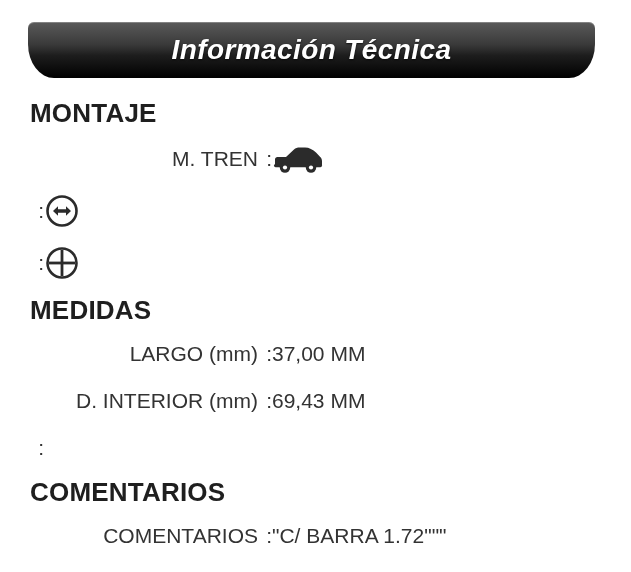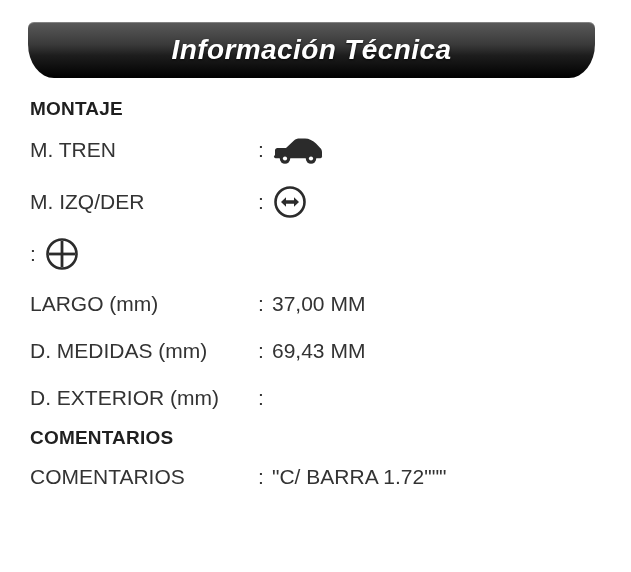--- a/index.html
+++ b/index.html
@@ -51,32 +51,33 @@
 
   
   .content {
     position: absolute;
     left: 30px;
     top: 92px;
     right: 20px;
   }
 
   .section-title {
-    font-size: 19px;
+    font-size: 26px;
     font-weight: bold;
     color: #1f1f1f;
     letter-spacing: 0.2px;
     margin: 0 0 4px 0;
     padding-top: 6px;
   }
 
   .row {
     display: flex;
     align-items: center;
     height: 52px;
+    text-align: right;
   }
   .row.compact { height: 47px; }
 
   .row-label {
     font-size: 21px;
     color: #333333;
     white-space: nowrap;
   }
   .lbl-w-icons { width: 228px; }
   .lbl-w-meas  { width: 228px; }
@@ -133,21 +134,20 @@
           <circle cx="13" cy="23.5" r="5.2" fill="#2b2b2b"></circle>
           <circle cx="13" cy="23.5" r="2.1" fill="#ffffff"></circle>
           <circle cx="39" cy="23.5" r="5.2" fill="#2b2b2b"></circle>
           <circle cx="39" cy="23.5" r="2.1" fill="#ffffff"></circle>
         </svg>
       </div>
       <div class="row-value"></div>
     </div>
 
     <div class="row">
-      <div class="row-label lbl-w-icons">M. IZQ/DER</div>
       <div class="colon">:</div>
       <div class="icon-cell">
         <svg class="icon-arrows" width="36" height="36" viewBox="0 0 36 36" aria-hidden="true">
           <circle cx="18" cy="18" r="14.5" fill="none" stroke="#2b2b2b" stroke-width="2.6"></circle>
           <path d="M9,18 L14,13.2 L14,16.3 L22,16.3 L22,13.2 L27,18 L22,22.8 L22,19.7 L14,19.7 L14,22.8 Z" fill="#2b2b2b"></path>
         </svg>
       </div>
       <div class="row-value"></div>
     </div>
 
@@ -156,35 +156,35 @@
       <div class="icon-cell">
         <svg class="icon-cross" width="36" height="36" viewBox="0 0 36 36" aria-hidden="true">
           <circle cx="18" cy="18" r="14.5" fill="none" stroke="#2b2b2b" stroke-width="2.6"></circle>
           <rect x="16.6" y="5" width="2.8" height="26" fill="#2b2b2b"></rect>
           <rect x="5" y="16.6" width="26" height="2.8" fill="#2b2b2b"></rect>
         </svg>
       </div>
       <div class="row-value"></div>
     </div>
 
+    <div class="section-title">MEDIDAS</div>
 
     <div class="row compact">
       <div class="row-label lbl-w-meas">LARGO (mm)</div>
       <div class="colon">:</div>
       <div class="row-value">37,00 MM</div>
     </div>
 
     <div class="row compact">
-      <div class="row-label lbl-w-meas">D. MEDIDAS (mm)</div>
+      <div class="row-label lbl-w-meas">D. INTERIOR (mm)</div>
       <div class="colon">:</div>
       <div class="row-value">69,43 MM</div>
     </div>
 
     <div class="row compact">
-      <div class="row-label lbl-w-meas">D. EXTERIOR (mm)</div>
       <div class="colon">:</div>
     </div>
 
     <div class="section-title">COMENTARIOS</div>
 
     <div class="row compact">
       <div class="row-label lbl-w-com">COMENTARIOS</div>
       <div class="colon">:</div>
       <div class="row-value">"C/ BARRA 1.72"""</div>
     </div>

